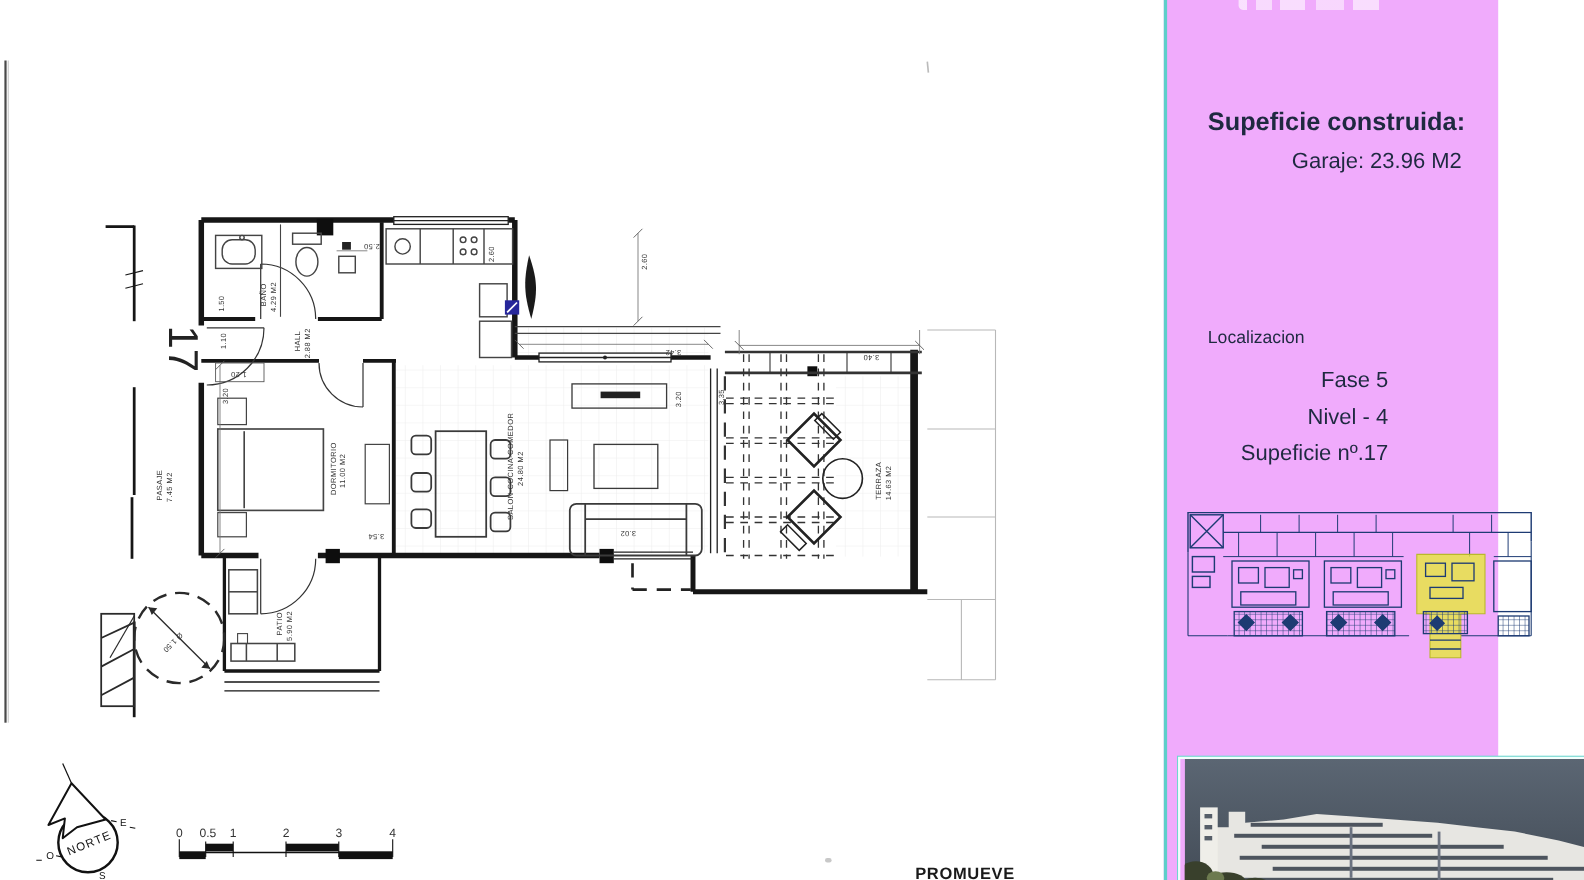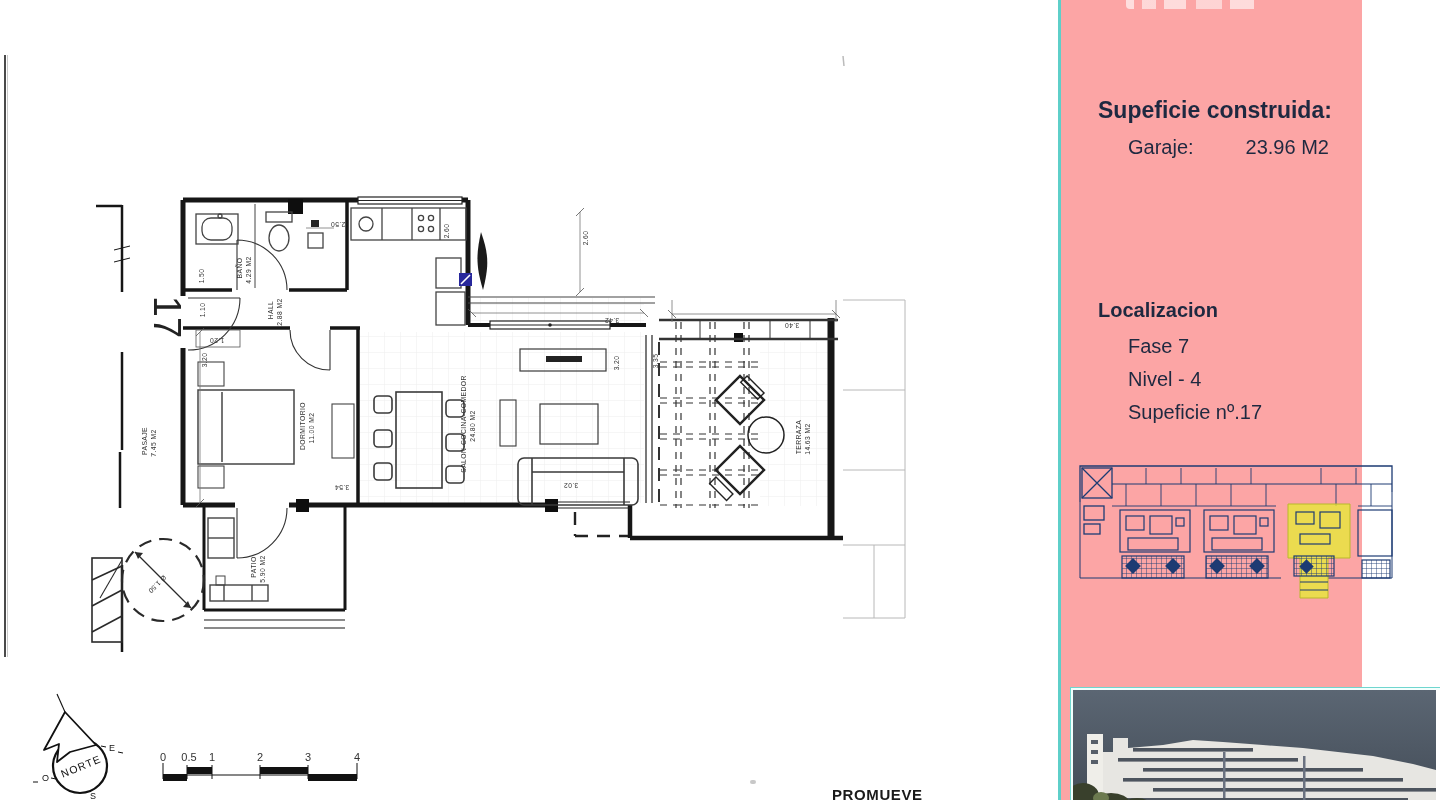--- a/index.html
+++ b/index.html
@@ -13,36 +13,36 @@
   #plan-area{position:absolute;left:0;top:0;width:1058px;height:800px;}
   #floorplan{position:absolute;left:0;top:0;}
 
   
   #promueve{position:absolute;left:832px;top:786px;font-size:15px;font-weight:700;
             letter-spacing:.6px;color:#1a1a1a;}
   #promueve-mark{position:absolute;left:750px;top:780px;width:6px;height:4px;background:#9a9a9a;
                  opacity:.55;border-radius:2px;}
 
   
-  #sidebar{position:absolute;left:1058px;top:0;width:304px;height:800px;background:#fca5a5;}
+  #sidebar{position:absolute;left:1058px;top:0;width:304px;height:800px;background:#f0abfc;text-align:right;}
   #sidebar-edge{position:absolute;left:0;top:0;width:3px;height:800px;background:#5ecfc9;}
   #cropped-header-fragment{position:absolute;left:68px;top:0;width:150px;height:9px;opacity:.75;
       background:
         linear-gradient(90deg, rgba(255,255,255,.85) 0 8px, transparent 8px 16px,
         rgba(255,255,255,.75) 16px 30px, transparent 30px 38px,
         rgba(255,255,255,.8) 38px 60px, transparent 60px 70px,
         rgba(255,255,255,.7) 70px 96px, transparent 96px 104px,
         rgba(255,255,255,.8) 104px 128px, transparent 128px 150px);
       border-radius:0 0 4px 4px;}
   .sb-text{color:#1e2940;}
   #surface-title{position:absolute;left:40px;top:97px;font-size:23px;font-weight:600;}
   #surface-rows{position:absolute;left:70px;top:129px;font-size:20px;font-weight:500;}
   .sb-row{line-height:37px;white-space:nowrap;}
   .sb-row .lbl{display:inline-block;width:112px;}
-  #location-title{position:absolute;left:40px;top:299px;font-size:20px;font-weight:700;}
+  #location-title{position:absolute;left:40px;top:299px;font-size:16px;font-weight:400;}
   #location-rows{position:absolute;left:70px;top:330px;font-size:20px;font-weight:500;}
   .loc-row{line-height:33px;white-space:nowrap;}
   #siteplan-wrap{position:absolute;left:18px;top:458px;width:322px;height:148px;}
   #photo-wrap{position:absolute;left:13px;top:688px;width:367px;height:120px;
               border:2px solid #f2fffd;box-shadow:0 0 0 1px #6fd6cf;}
   svg text{font-family:"Liberation Sans", sans-serif;}
 </style>
 </head>
 <body>
 
@@ -307,21 +307,21 @@
     <div id="surface-title" class="sb-text">Supeficie construida:</div>
     <div id="surface-rows" class="sb-text">
       <div class="sb-row">
         <span class="lbl">Garaje:</span>
         <span>23.96 M2</span>
       </div>
     </div>
 
     <div id="location-title" class="sb-text">Localizacion</div>
     <div id="location-rows" class="sb-text">
-      <div class="loc-row">Fase 7</div>
+      <div class="loc-row">Fase 5</div>
       <div class="loc-row">Nivel - 4</div>
       <div class="loc-row">Supeficie nº.17</div>
     </div>
 
     <div id="siteplan-wrap">
       <svg width="322" height="148" viewBox="0 0 322 148">
         <defs>
           <pattern id="bgrid" width="5" height="5" patternUnits="userSpaceOnUse">
             <path d="M0 0H5M0 0V5" stroke="#1d3b73" stroke-width="0.9" fill="none"></path>
           </pattern>

